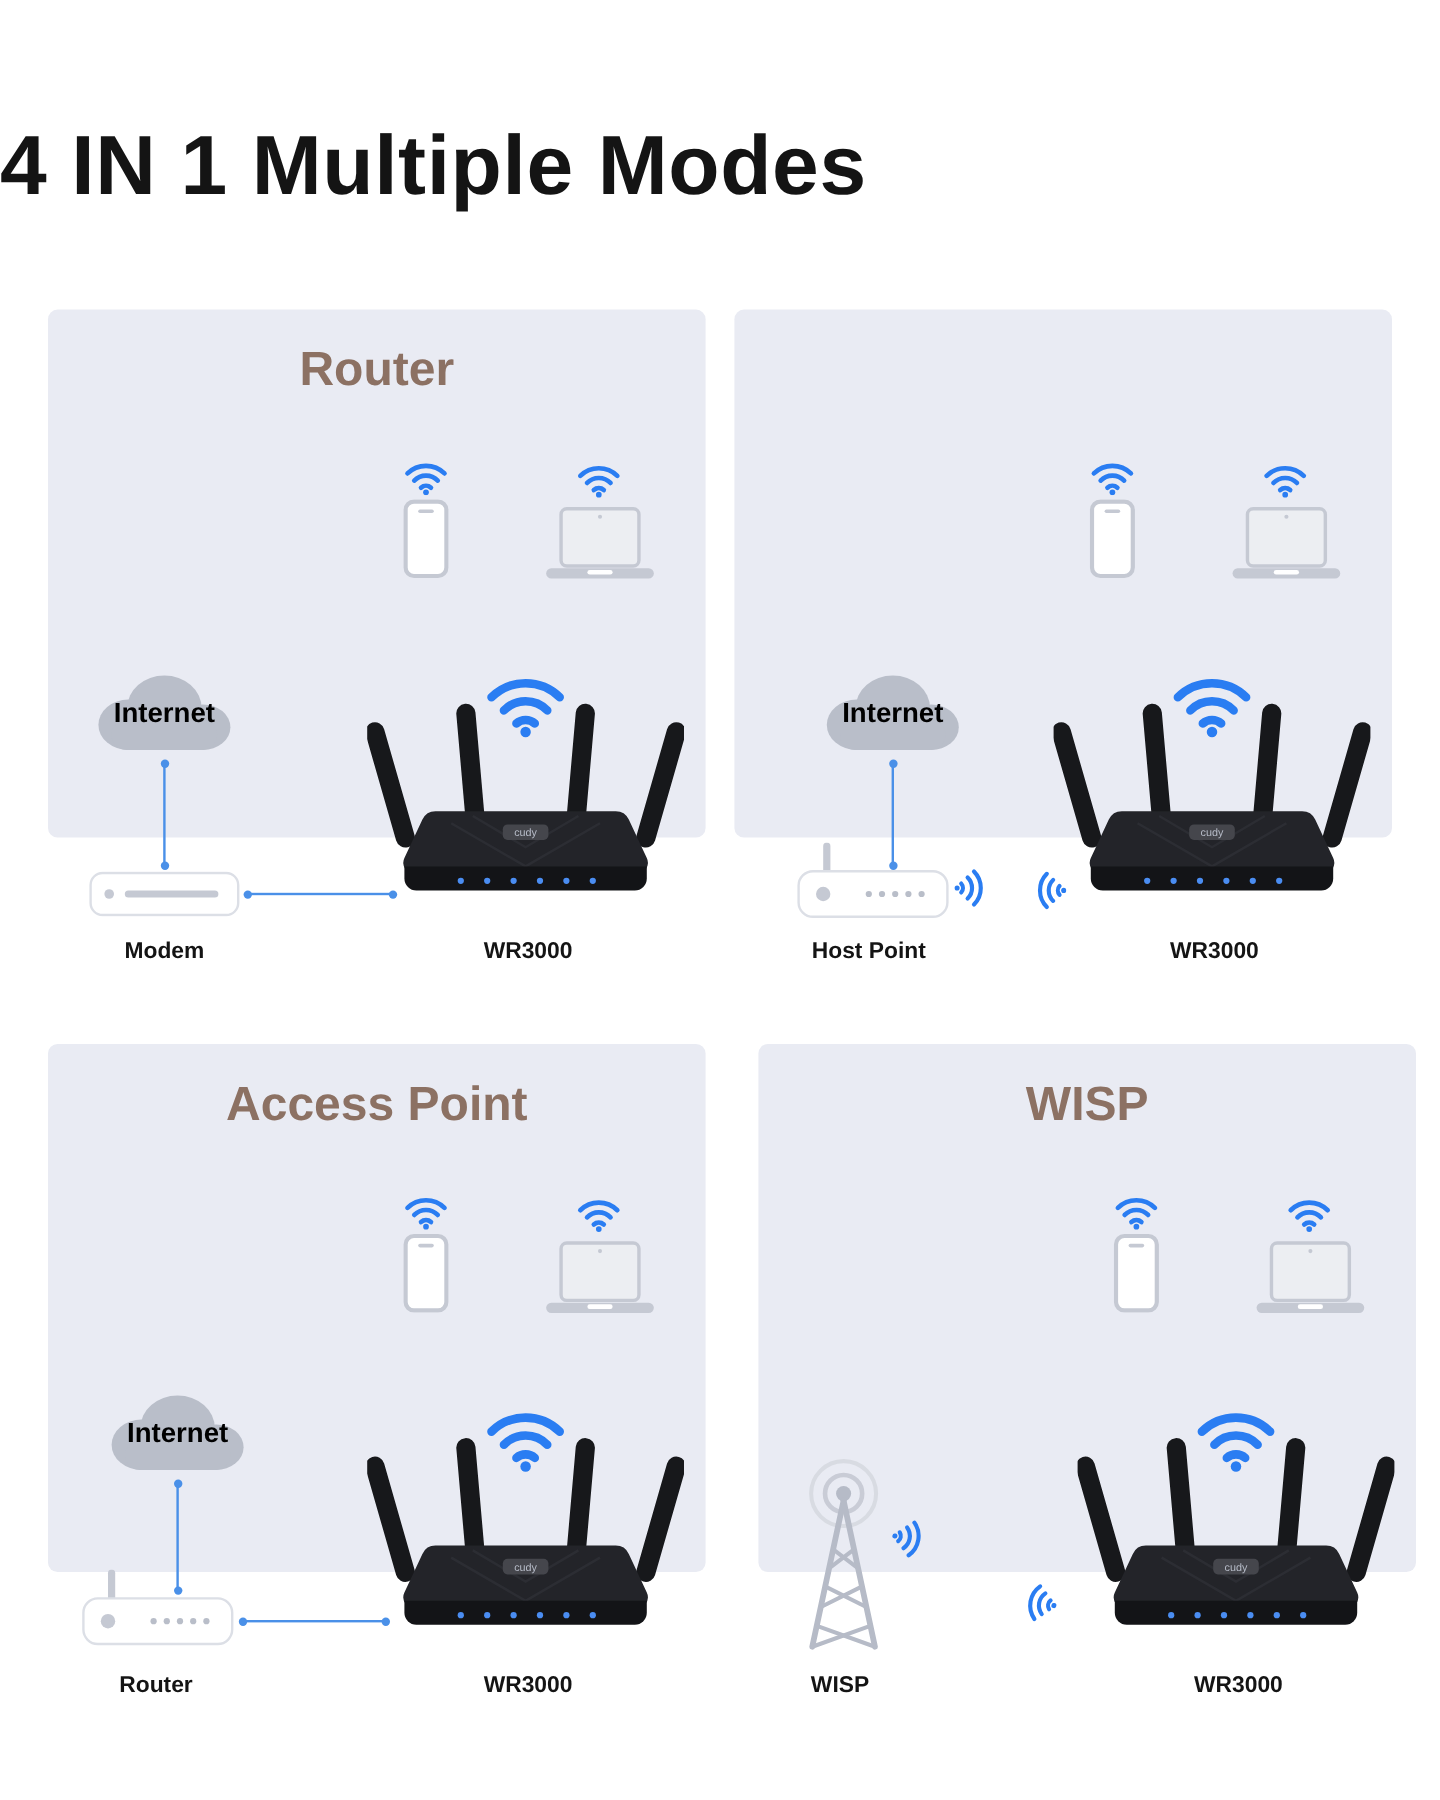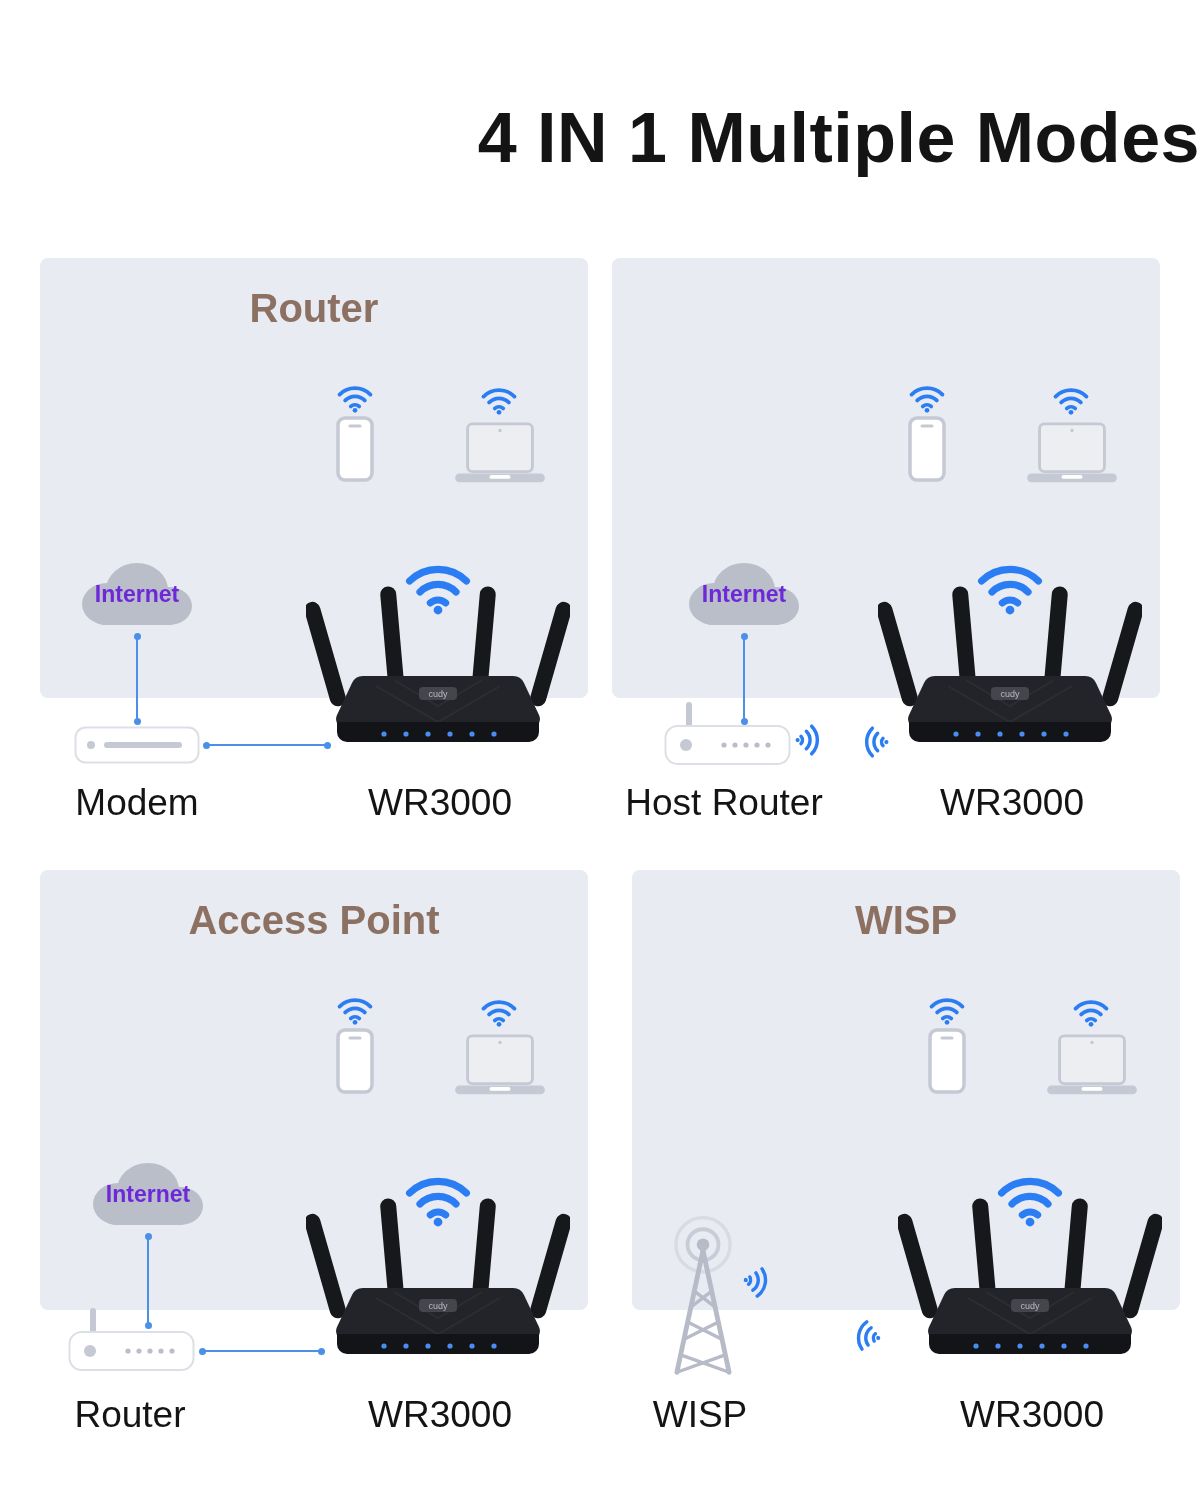--- a/index.html
+++ b/index.html
@@ -1,36 +1,36 @@
 <!DOCTYPE html>
 <html style="--page-bg: #ffffff; --panel-bg: #e9ebf3; --heading: #8c7163; --wifi-blue: #2a7df2; --connector-blue: #4a90e8; --device-gray: #c5c9d3; --cloud-gray: #b9bec9; --text: #141414;"><head>
 <meta charset="utf-8">
 <style>
   *{margin:0;padding:0;box-sizing:border-box}
   html,body{background:#fff}
   body{font-family:"Liberation Sans",sans-serif}
   .stage{position:relative;width:1200px;height:1500px;background:var(--page-bg,#fff);overflow:hidden}
-  .page-title{position:absolute;top:98px;left:0;width:100%;text-align:right;
+  .page-title{position:absolute;top:98px;left:0;width:100%;text-align:left;
     font-size:70px;font-weight:700;color:var(--text,#141414);letter-spacing:.5px}
   .panel{position:absolute;width:548px;height:440px;background:var(--panel-bg,#e9ebf3);border-radius:8px}
   .panel-heading{position:absolute;top:28px;left:0;width:100%;text-align:center;
     font-size:40px;font-weight:700;color:var(--heading,#8c7163)}
   .abs{position:absolute}
   .wifi{color:var(--wifi-blue,#2a7df2)}
   .cloud{color:var(--cloud-gray,#b9bec9)}
   .cloud-label{position:absolute;display:flex;align-items:center;justify-content:center;
-    color:#6d28d9;font-size:23px;font-weight:600;padding-top:4px}
+    color:#000000;font-size:23px;font-weight:600;padding-top:4px}
   .vline,.hline{position:absolute;background:var(--connector-blue,#4a90e8)}
   .vline{width:2px}.hline{height:2px}
   .vline::before,.vline::after,.hline::before,.hline::after{
     content:"";position:absolute;width:7px;height:7px;border-radius:50%;
     background:var(--connector-blue,#4a90e8)}
   .vline::before{top:-3px;left:-2.5px}.vline::after{bottom:-3px;left:-2.5px}
   .hline::before{left:-3px;top:-2.5px}.hline::after{right:-3px;top:-2.5px}
-  .dev-label{position:absolute;transform:translateX(-50%);font-size:37px;font-weight:400;
+  .dev-label{position:absolute;transform:translateX(-50%);font-size:19px;font-weight:700;
     color:var(--text,#141414);white-space:nowrap}
 </style>
 </head>
 <body>
 
 <svg width="0" height="0" style="position:absolute" aria-hidden="true">
   <defs>
     <symbol id="sym-wifi" viewBox="0 0 64 52">
       <g fill="none" stroke="currentColor" stroke-width="6.5" stroke-linecap="round">
         <path d="M6 21a37 37 0 0 1 52 0"></path>
@@ -199,21 +199,21 @@
         <use href="#sym-wifi"></use>
       </svg>
 
     <svg class="abs" style="left:266px;top:318px" width="264" height="190" viewBox="0 0 264 190">
         <use href="#sym-wr3000"></use>
       </svg>
     <svg class="abs wifi" style="left:363px;top:300px" width="70" height="57" viewBox="0 0 64 52">
         <use href="#sym-wifi"></use>
       </svg>
 
-    <div class="dev-label" style="left:112px;top:524px">Host Router</div>
+    <div class="dev-label" style="left:112px;top:524px">Host Point</div>
     <div class="dev-label" style="left:400px;top:524px">WR3000</div>
   </section>
 
   <section class="panel" style="left:40px;top:870px">
     <h2 class="panel-heading">Access Point</h2>
 
     <svg class="abs wifi" style="left:296px;top:124px" width="38" height="31" viewBox="0 0 64 52">
         <use href="#sym-wifi"></use>
       </svg>
     <svg class="abs" style="left:296px;top:158px" width="38" height="66" viewBox="0 0 38 66">

